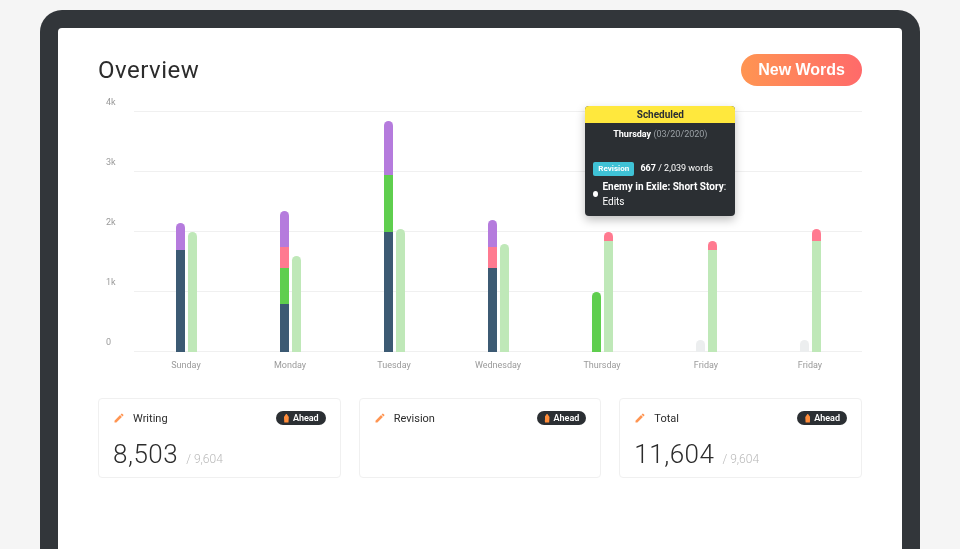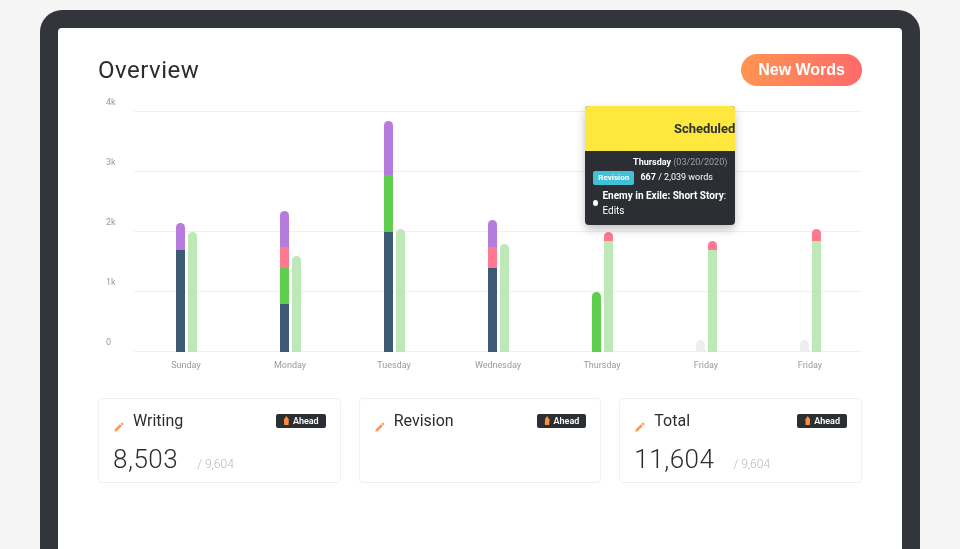--- a/index.html
+++ b/index.html
@@ -133,27 +133,27 @@
     border-radius: 4px;
     overflow: hidden;
     color: #fff;
     font-size: 9px;
     z-index: 5;
     box-shadow: 0 4px 10px rgba(0,0,0,.25);
   }
   .tooltip .head {
     background: #ffe83d;
     color: #2b2f33;
-    text-align: right;
+    text-align: center;
     font-weight: 700;
-    padding: 15px 0;
-    font-size: 13px;
+    padding: 3px 0;
+    font-size: 10px;
   }
   .tooltip .body { padding: 5px 8px 7px 8px; line-height: 1.5; }
-  .tooltip .date { text-align: right; margin-bottom: 1px; }
+  .tooltip .date { text-align: center; margin-bottom: 20px; }
   .tooltip .date .muted { color: #9aa0a5; }
   .tag {
     display: inline-block;
     background: #3fc2d6;
     color: #fff;
     font-size: 8px;
     font-weight: 700;
     padding: 1px 5px;
     border-radius: 2px;
     margin-right: 4px;
@@ -187,53 +187,53 @@
     padding: 12px 14px 8px 14px;
     background: #fff;
   }
   .card-head {
     display: flex;
     justify-content: space-between;
     align-items: center;
     margin-bottom: 14px;
   }
   .card-head .left {
-    display: flex; align-items: flex-end; gap: 8px;
-    font-size: 16px; color: #2c2c2c;
+    display: flex; align-items: flex-start; gap: 8px;
+    font-size: 11px; color: #2c2c2c;
   }
   .pencil {
     width: 12px; height: 12px; position: relative;
   }
   .pencil svg { width: 12px; height: 12px; }
   .badge {
     background: #2b2f33;
     color: #fff;
     font-size: 9px;
     font-weight: 600;
     padding: 2px 7px;
-    border-radius: 2px;
+    border-radius: 7px;
     display: flex; align-items: center; gap: 3px;
   }
   .flame {
     width: 7px; height: 9px;
     background: radial-gradient(circle at 50% 80%, #ff8c3a 40%, transparent 41%),
                 radial-gradient(circle at 50% 30%, #ff8c3a 40%, transparent 41%);
     clip-path: polygon(50% 0, 85% 40%, 80% 100%, 20% 100%, 15% 40%);
   }
   .big {
     font-size: 26px;
     color: #2c2c2c;
     font-weight: 300;
     letter-spacing: 0.5px;
   }
   .sub {
     font-size: 12px;
     color: #b8b8b8;
     font-weight: 300;
-    margin-left: 19px;
+    margin-left: 8px;
   }
 </style>
 </head>
 <body>
 
 <div class="laptop">
   <div class="screen-bezel">
     <div class="screen">
 
       <div class="header">

